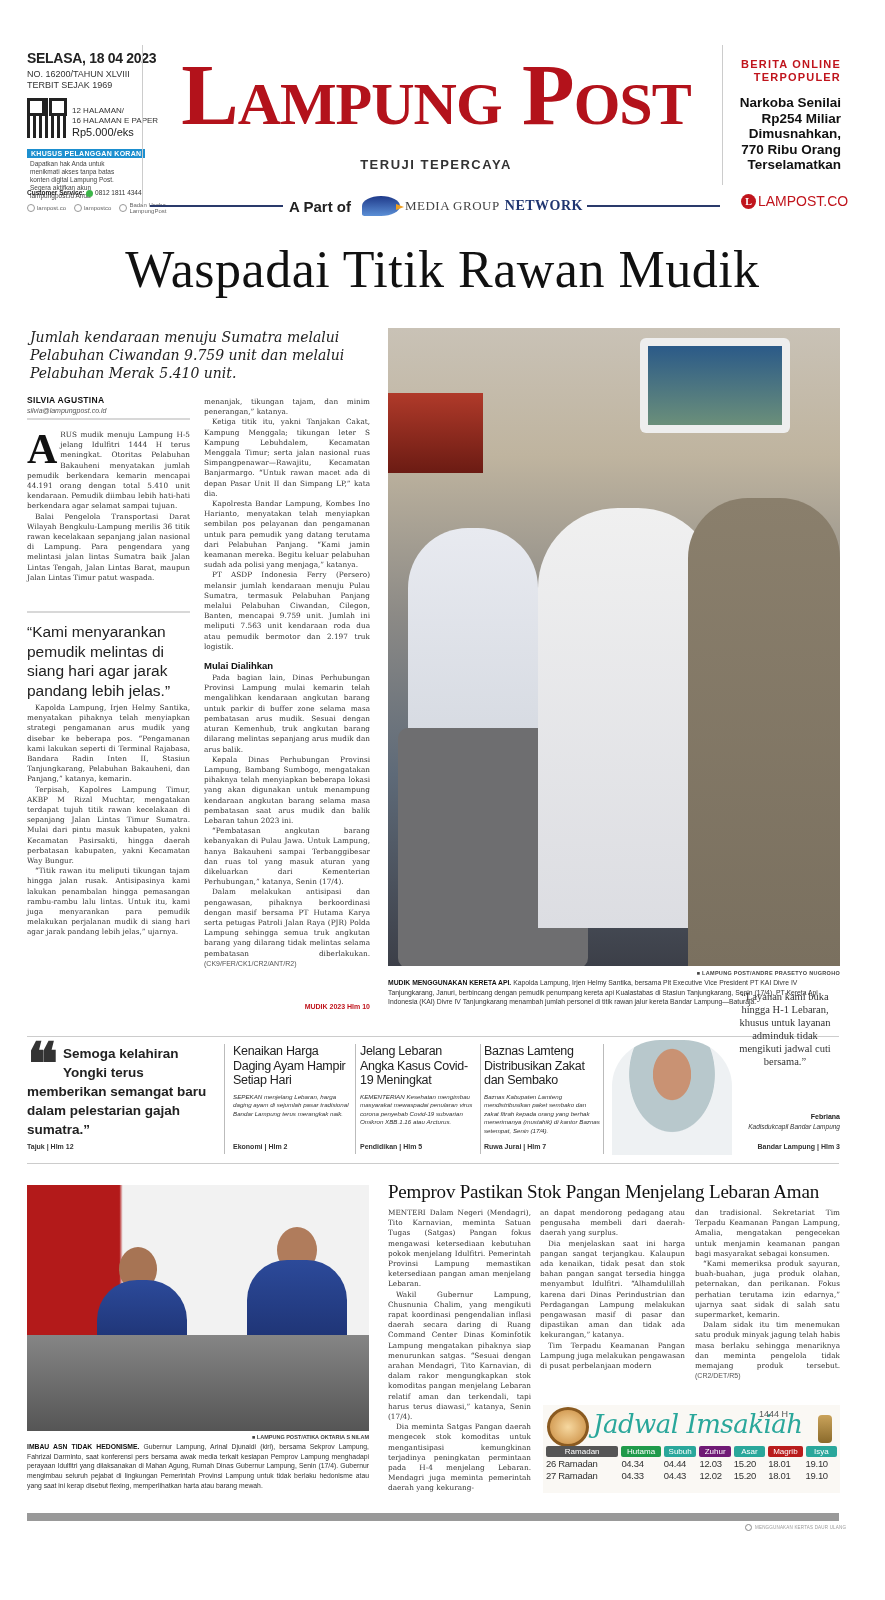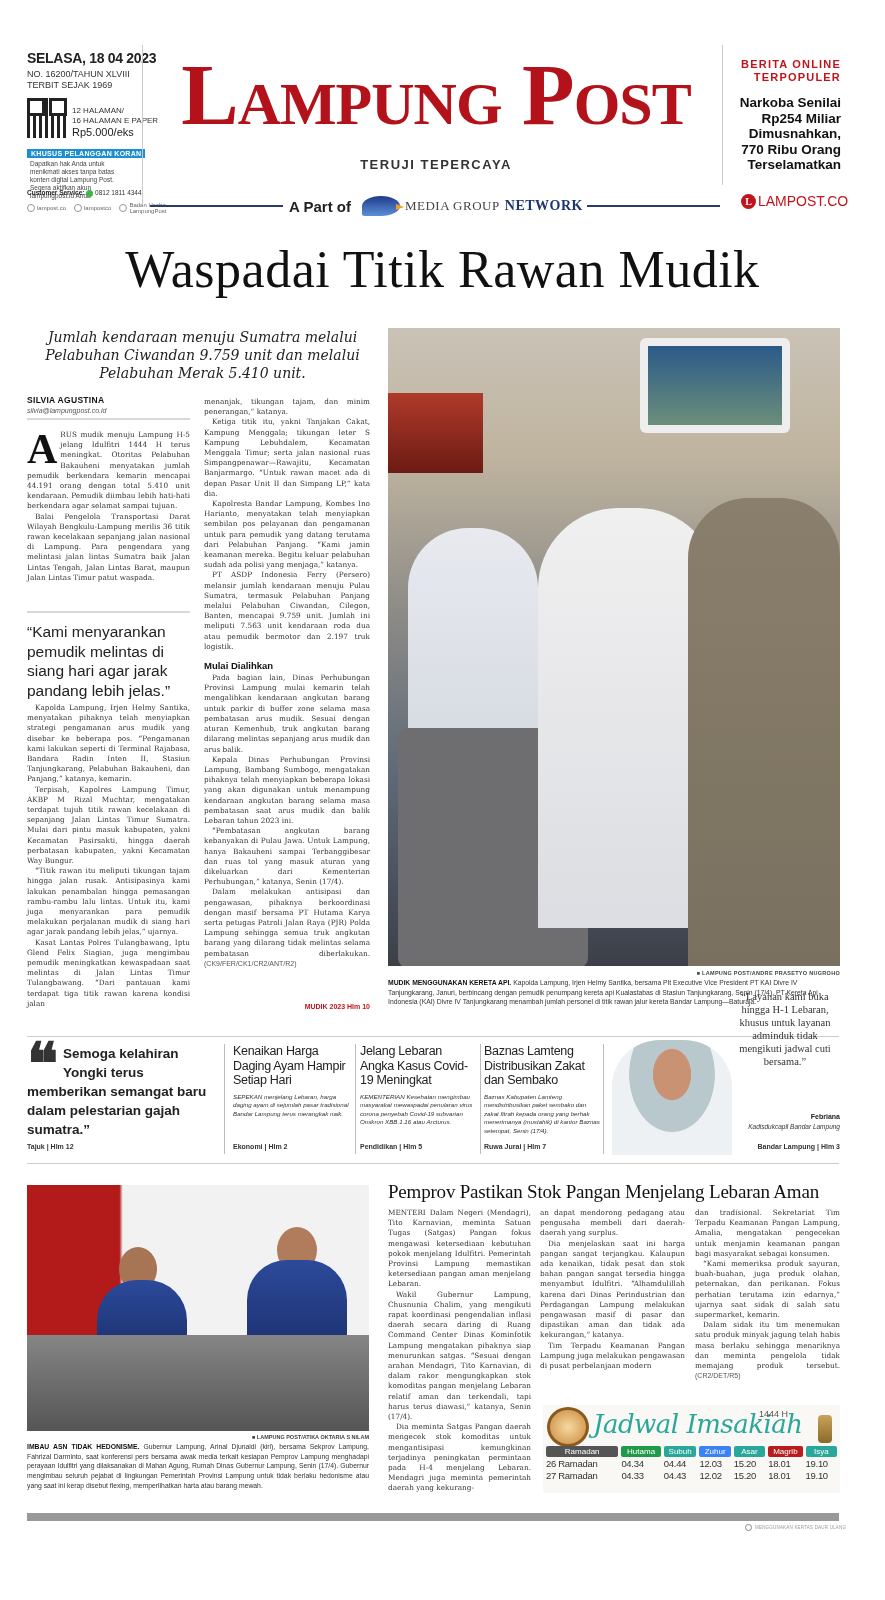--- a/index.html
+++ b/index.html
@@ -30,21 +30,21 @@
 #partof .mg{font:13px "Liberation Serif",serif;color:#444;letter-spacing:.5px}
 #partof .net{font:bold 14px "Liberation Serif",serif;color:#1f3570;letter-spacing:.5px;margin-right:4px}
 .eagle{width:38px;height:20px;border-radius:50% 50% 50% 10%;background:linear-gradient(#1f3a8a,#5b8fd6);margin:0 5px;position:relative}
 .eagle::after{content:"";position:absolute;right:-4px;top:8px;border-left:8px solid #f0a020;border-top:3px solid transparent;border-bottom:3px solid transparent}
 #popular-label{left:735px;top:58px;width:106px;text-align:right;font:bold 11px "Liberation Sans",sans-serif;color:#c0141c;letter-spacing:1.2px;line-height:13px}
 #popular-head{left:725px;top:95px;width:116px;text-align:right;font:bold 13.5px "Liberation Sans",sans-serif;color:#111;line-height:15.5px}
 #lampost{left:741px;top:193px;display:flex;align-items:center;gap:2px;font:14px "Liberation Sans",sans-serif;color:#c0141c}
 #lampost .l{width:15px;height:15px;border-radius:50%;background:#c0141c;color:#fff;font:bold 10px "Liberation Serif",serif;display:flex;align-items:center;justify-content:center}
 
 #headline{left:0;top:240px;width:885px;text-align:center;font:52px "Liberation Serif",serif;color:#111;letter-spacing:.5px}
-#deck{left:30px;top:328px;width:345px;text-align:center;font:italic 14px "DejaVu Serif",serif;line-height:18px;color:#222}
+#deck{left:30px;top:328px;width:345px;text-align:left;font:italic 14px "DejaVu Serif",serif;line-height:18px;color:#222}
 #byline{left:27px;top:395px;font:bold 8.5px "Liberation Sans",sans-serif;color:#111;letter-spacing:.3px}
 #email{left:27px;top:407px;font:italic 7px "Liberation Sans",sans-serif;color:#555}
 .hr{height:2px;background:#d8d8d8}
 .body{font:7.3px "DejaVu Serif",serif;line-height:10.2px;color:#333;text-align:justify}
 .body p{text-indent:8px}
 .body p.first{text-indent:0}
 .drop{float:left;font:bold 42px "Liberation Serif",serif;line-height:34px;margin:2px 3px 0 0;color:#111}
 #col1{left:27px;top:430px;width:163px}
 #col1b{left:27px;top:703px;width:163px}
 #pull{left:27px;top:622px;width:163px;font:15.5px "Liberation Sans",sans-serif;line-height:19.5px;color:#222}
@@ -179,21 +179,20 @@
 <div class="abs body" id="col1">
   <p class="first"><span class="drop">A</span><span>RUS mudik menuju Lampung H-5 jelang Idulfitri 1444 H terus meningkat. Otoritas Pelabuhan Bakauheni menyatakan jumlah pemudik berkendara kemarin mencapai 44.191 orang dengan total 5.410 unit kendaraan. Pemudik diimbau lebih hati-hati berkendara agar selamat sampai tujuan.</span></p>
   <p>Balai Pengelola Transportasi Darat Wilayah Bengkulu-Lampung merilis 36 titik rawan kecelakaan sepanjang jalan nasional di Lampung. Para pengendara yang melintasi jalan lintas Sumatra baik Jalan Lintas Tengah, Jalan Lintas Barat, maupun Jalan Lintas Timur patut waspada.</p>
 </div>
 <div class="abs hr" style="left:27px;top:611px;width:163px"></div>
 <div class="abs" id="pull">“Kami menyarankan pemudik melintas di siang hari agar jarak pandang lebih jelas.”</div>
 <div class="abs body" id="col1b">
   <p>Kapolda Lampung, Irjen Helmy Santika, menyatakan pihaknya telah menyiapkan strategi pengamanan arus mudik yang disebar ke beberapa pos. “Pengamanan kami lakukan seperti di Terminal Rajabasa, Bandara Radin Inten II, Stasiun Tanjungkarang, Pelabuhan Bakauheni, dan Panjang,” katanya, kemarin.</p>
   <p>Terpisah, Kapolres Lampung Timur, AKBP M Rizal Muchtar, mengatakan terdapat tujuh titik rawan kecelakaan di sepanjang Jalan Lintas Timur Sumatra. Mulai dari pintu masuk kabupaten, yakni Kecamatan Pasirsakti, hingga daerah perbatasan kabupaten, yakni Kecamatan Way Bungur.</p>
   <p>“Titik rawan itu meliputi tikungan tajam hingga jalan rusak. Antisipasinya kami lakukan penambalan hingga pemasangan rambu-rambu lalu lintas. Untuk itu, kami juga menyarankan para pemudik melakukan perjalanan mudik di siang hari agar jarak pandang lebih jelas,” ujarnya.</p>
-  <p>Kasat Lantas Polres Tulangbawang, Iptu Glend Felix Siagian, juga mengimbau pemudik meningkatkan kewaspadaan saat melintas di Jalan Lintas Timur Tulangbawang. “Dari pantauan kami terdapat tiga titik rawan karena kondisi jalan</p>
 </div>
 
 <div class="abs body" id="col2">
   <p class="first">menanjak, tikungan tajam, dan minim penerangan,” katanya.</p>
   <p>Ketiga titik itu, yakni Tanjakan Cakat, Kampung Menggala; tikungan leter S Kampung Lebuhdalem, Kecamatan Menggala Timur; serta jalan nasional ruas Simpangpenawar—Rawajitu, Kecamatan Banjarmargo. “Untuk rawan macet ada di depan Pasar Unit II dan Simpang LP,” kata dia.</p>
   <p>Kapolresta Bandar Lampung, Kombes Ino Harianto, menyatakan telah menyiapkan sembilan pos pelayanan dan pengamanan untuk para pemudik yang datang terutama dari Pelabuhan Panjang. “Kami jamin keamanan mereka. Begitu keluar pelabuhan sudah ada polisi yang menjaga,” katanya.</p>
   <p>PT ASDP Indonesia Ferry (Persero) melansir jumlah kendaraan menuju Pulau Sumatra, termasuk Pelabuhan Panjang melalui Pelabuhan Ciwandan, Cilegon, Banten, mencapai 9.759 unit. Jumlah ini meliputi 7.563 unit kendaraan roda dua atau pemudik bermotor dan 2.197 truk logistik.</p>
   <div id="subhead1">Mulai Dialihkan</div>
   <p>Pada bagian lain, Dinas Perhubungan Provinsi Lampung mulai kemarin telah mengalihkan kendaraan angkutan barang untuk parkir di buffer zone selama masa pembatasan arus mudik. Sesuai dengan aturan Kemenhub, truk angkutan barang dilarang melintas sepanjang arus mudik dan arus balik.</p>
   <p>Kepala Dinas Perhubungan Provinsi Lampung, Bambang Sumbogo, mengatakan pihaknya telah menyiapkan beberapa lokasi yang akan digunakan untuk menampung kendaraan angkutan barang selama masa pembatasan saat arus mudik dan balik Lebaran tahun 2023 ini.</p>
@@ -285,21 +284,21 @@
   <div class="abs" id="drum"></div>
   <div class="abs" id="imsak-title">Jadwal Imsakiah</div>
   <div class="abs" id="imsak-year">1444 H</div>
   <div class="abs" id="lantern"></div>
   <table>
     <thead>
         <tr id="imsak-head">
           <th style="background: rgb(85, 85, 85);">Ramadan</th>
           <th style="background: rgb(31, 154, 74);">Hutama</th>
           <th style="background: rgb(42, 167, 155);">Subuh</th>
-          <th style="background: #3b82f6;">Zuhur</th>
+          <th style="background: #701a75;">Zuhur</th>
           <th style="background: rgb(42, 167, 155);">Asar</th>
           <th style="background: #b91c1c;">Magrib</th>
           <th style="background: rgb(42, 167, 155); margin-top: 19px;">Isya</th>
         </tr>
       </thead>
     <tbody id="imsak-body">
         <tr>
           <td>26 Ramadan</td>
           <td>04.34</td>
           <td>04.44</td>

